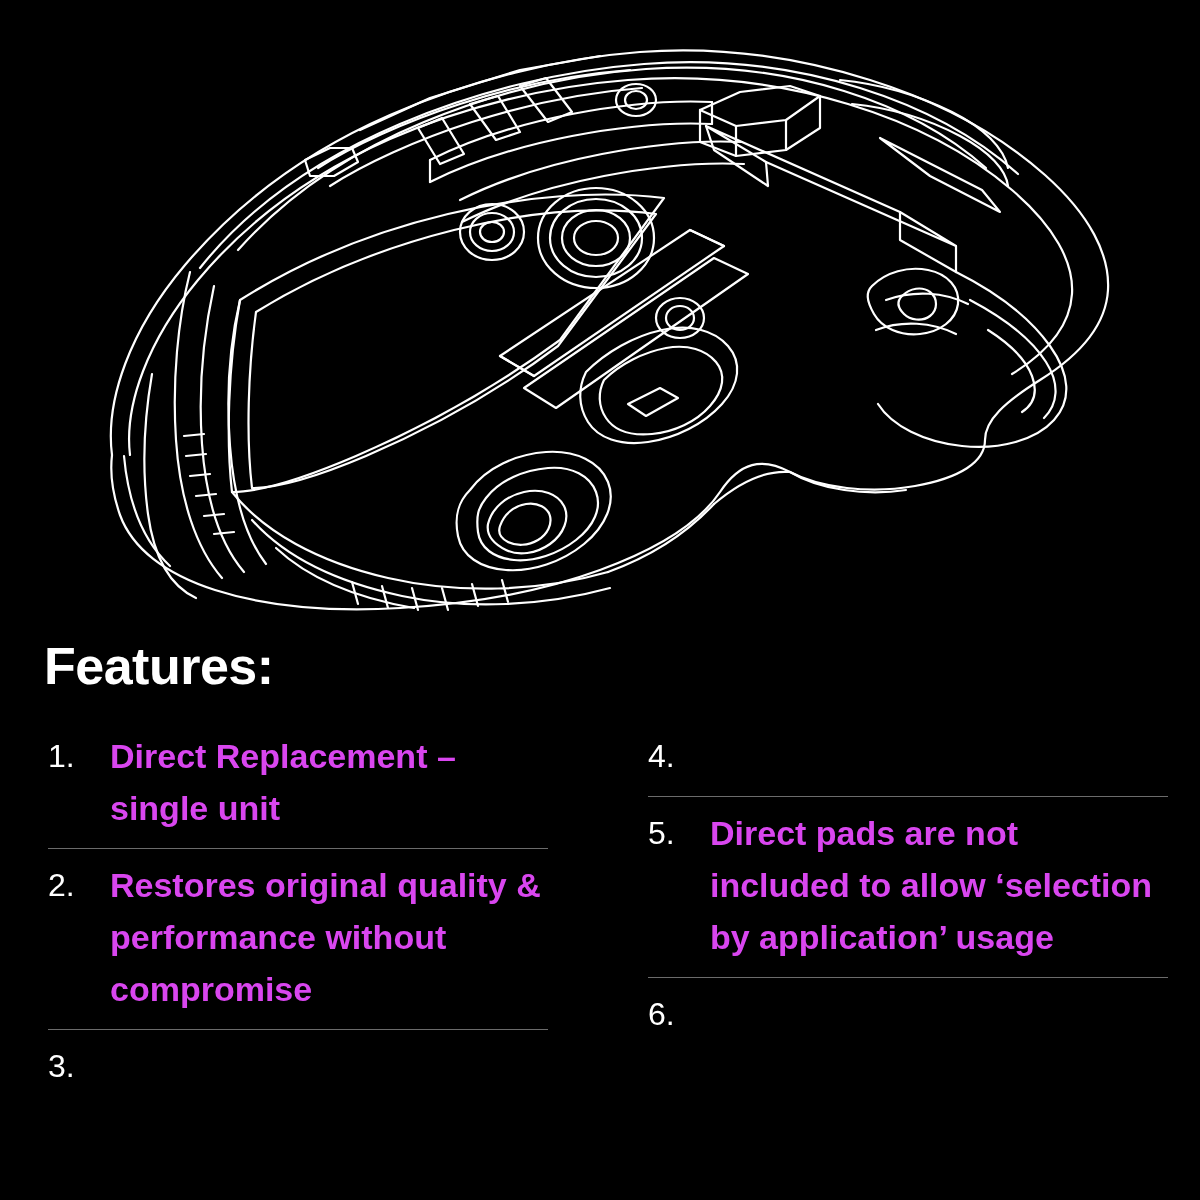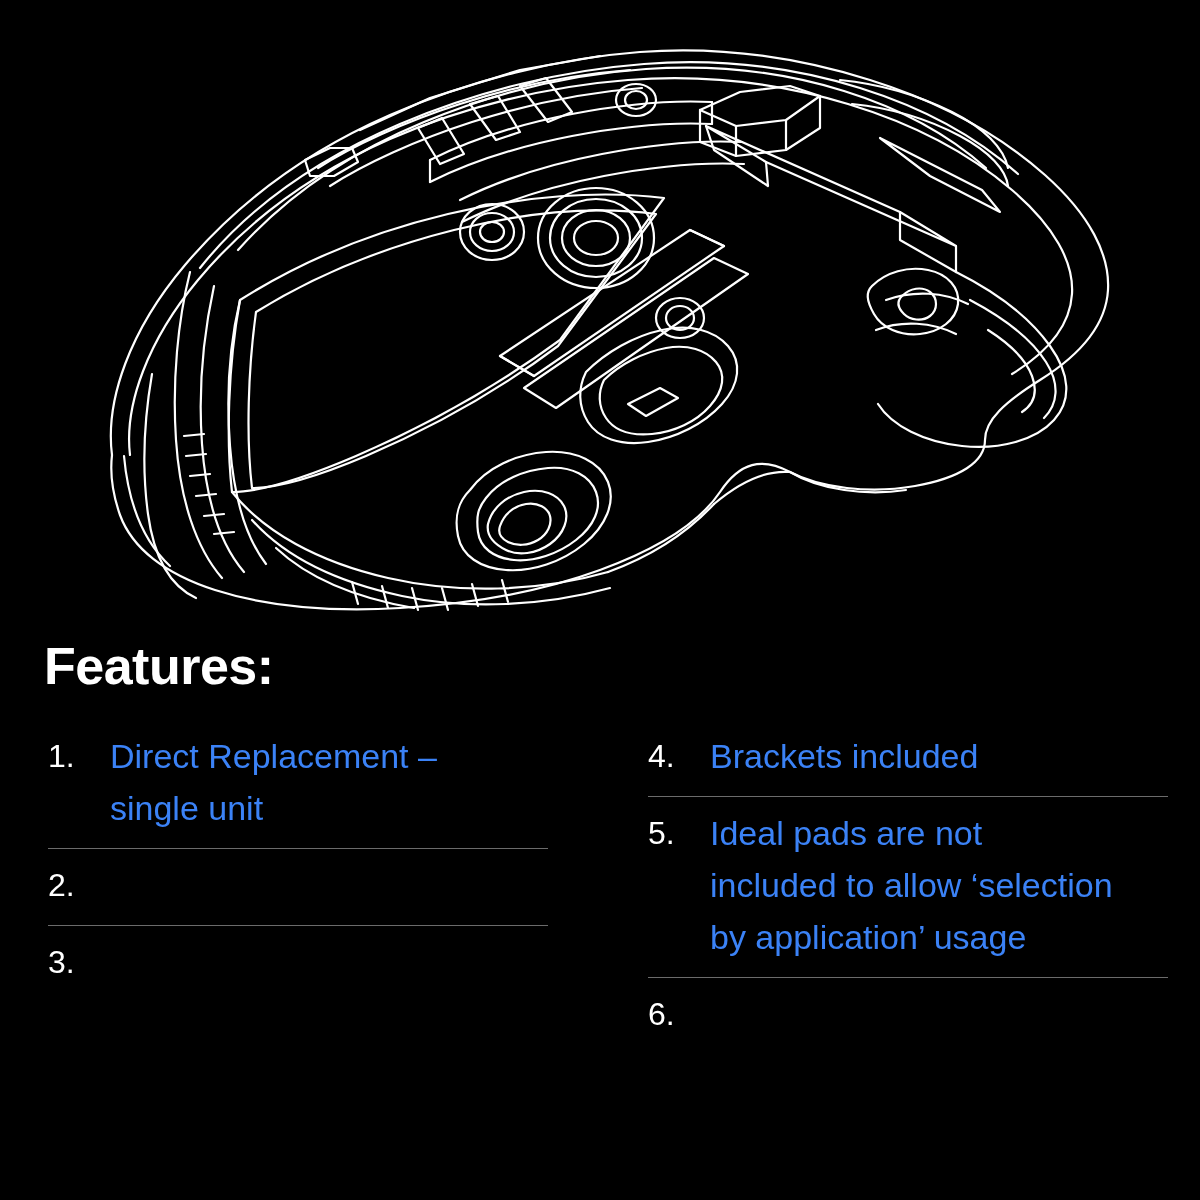--- a/index.html
+++ b/index.html
@@ -86,22 +86,22 @@
     width: 62px;
     font-size: 32px;
     line-height: 52px;
     color: #ffffff;
     font-weight: normal;
   }
   .feature-text {
     flex: 1 1 auto;
     font-size: 34px;
     line-height: 52px;
-    color: #3b82f6;
-    font-weight: normal;
+    color: #d946ef;
+    font-weight: bold;
     white-space: pre-line;
   }
   .divider {
     height: 1px;
     background: #6b6b6b;
     width: 100%;
   }
   .divider.short {
     width: 500px;
   }
@@ -255,40 +255,42 @@
 
         <div class="feature-item">
           <div class="feature-num">1.</div>
           <div class="feature-text">Direct Replacement –
 single unit</div>
         </div>
         <div class="divider short"></div>
 
         <div class="feature-item">
           <div class="feature-num">2.</div>
+          <div class="feature-text">Restores original quality &amp;
+performance without
+compromise</div>
         </div>
         <div class="divider short"></div>
 
         <div class="feature-item">
           <div class="feature-num">3.</div>
         </div>
 
       </div>
 
       <div class="col col-right">
 
         <div class="feature-item">
           <div class="feature-num">4.</div>
-          <div class="feature-text">Brackets included</div>
         </div>
         <div class="divider right"></div>
 
         <div class="feature-item">
           <div class="feature-num">5.</div>
-          <div class="feature-text">Ideal pads are not
+          <div class="feature-text">Direct pads are not
 included to allow ‘selection
 by application’ usage</div>
         </div>
         <div class="divider right"></div>
 
         <div class="feature-item">
           <div class="feature-num">6.</div>
         </div>
 
       </div>

